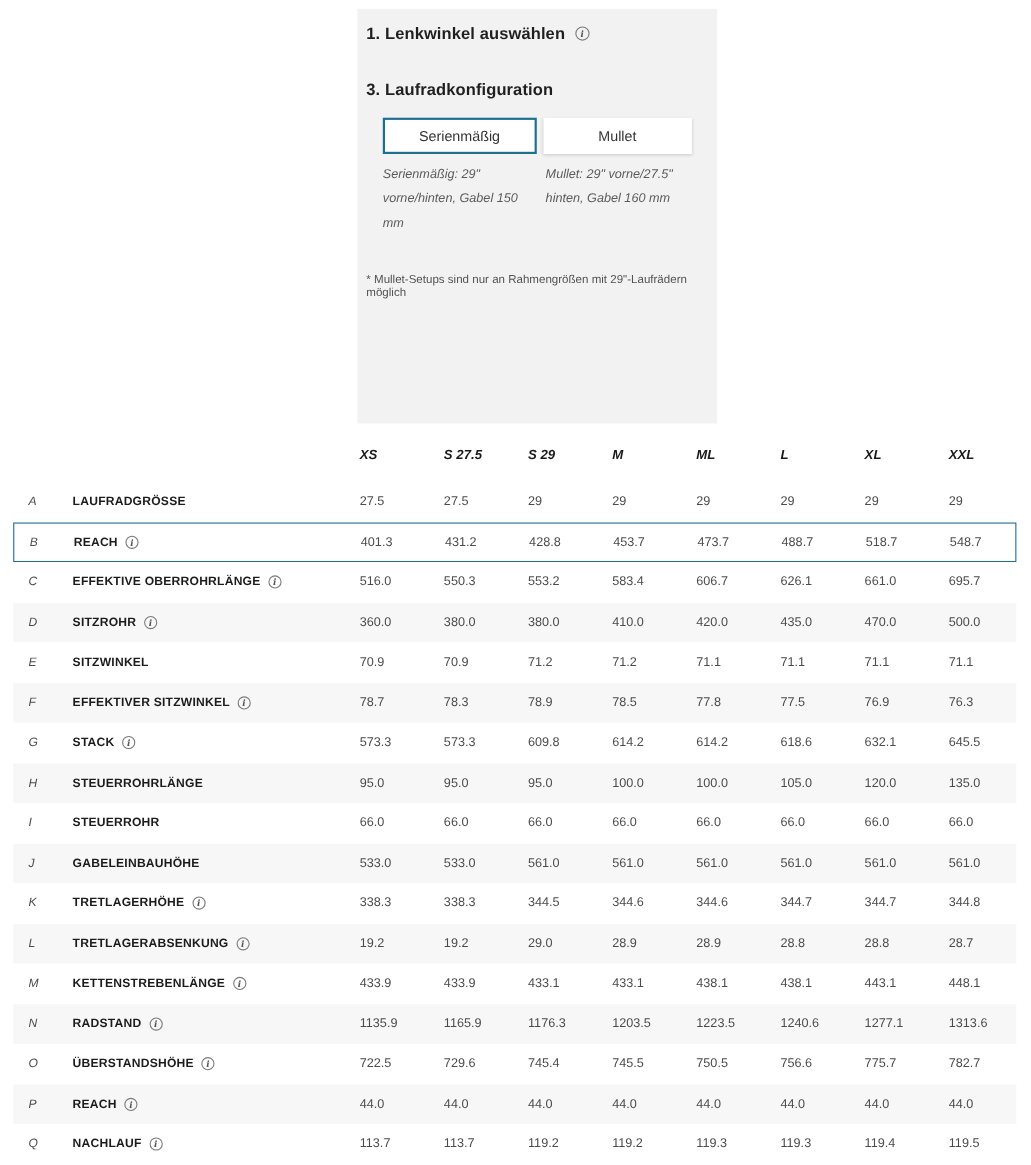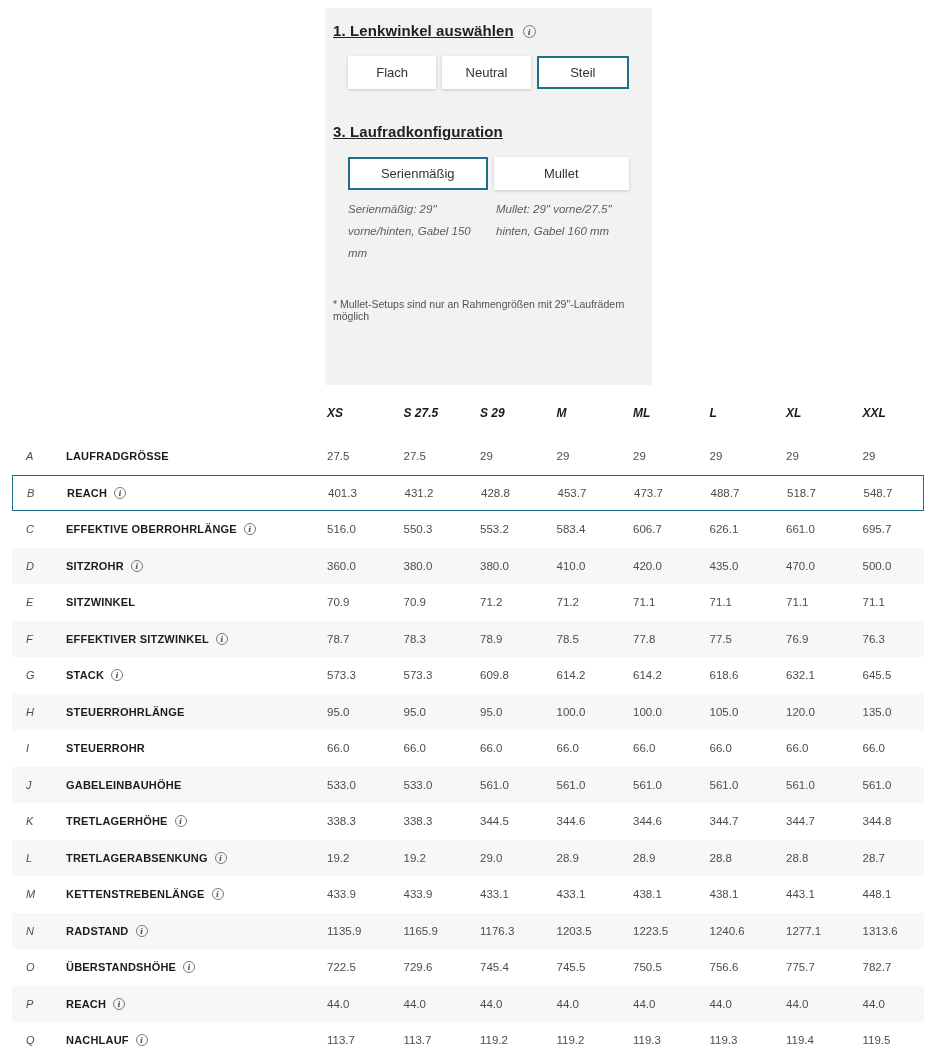--- a/index.html
+++ b/index.html
@@ -11,21 +11,21 @@
   html,body{margin:0;padding:0;background:#fff;}
   body{font-family:"Liberation Sans","DejaVu Sans",sans-serif;color:#1f1f1f;}
   .page{position:relative;width:937px;height:1059px;background:#fff;overflow:hidden;}
 
   
   .config-panel{
     position:absolute;left:325px;top:8px;width:327px;min-height:377px;
     background:var(--panel-bg);padding:6px 22px 12px 8px;
   }
   .config-section{margin-bottom:34px;}
-  .config-title{font-size:15px;font-weight:bold;color:#1f1f1f;margin:8px 0 17px 0;letter-spacing:.1px;text-decoration:underline;}
+  .config-title{font-size:15px;font-weight:bold;color:#1f1f1f;margin:8px 0 17px 0;letter-spacing:.1px;}
   .btn-row{display:flex;gap:6px;margin-left:15px;width:281px;}
   .opt-btn{
     flex:1;height:33px;background:#fff;border:none;cursor:pointer;
     font-family:inherit;font-size:13px;color:#333;
     box-shadow:0 1px 3px rgba(0,0,0,.18);padding:0 4px;
   }
   .opt-btn.selected{border:2px solid var(--accent);box-shadow:none;}
   .desc-row{display:flex;gap:10px;margin:8px 0 0 15px;width:286px;}
   .desc{flex:1;margin:0;font-style:italic;font-size:11.5px;line-height:22px;color:#5c5c5c;}
   .desc .lead{font-weight:normal;font-style:italic;margin-top:35px;}
@@ -58,25 +58,20 @@
 </style>
 </head>
 <body>
 
 <div class="page">
 
   <section class="config-panel">
     <div id="sections">
         <div class="config-section">
     <h3 class="config-title"><span class="t">1. Lenkwinkel auswählen</span><span class="info-icon">i</span></h3>
-    <div class="btn-row">
-            <button class="opt-btn">Flach</button>
-            <button class="opt-btn">Neutral</button>
-            <button class="opt-btn selected">Steil</button>
-          </div>
 
   </div>
         <div class="config-section">
     <h3 class="config-title"><span class="t">3. Laufradkonfiguration</span></h3>
     <div class="btn-row">
             <button class="opt-btn selected">Serienmäßig</button>
             <button class="opt-btn">Mullet</button>
           </div>
     <div class="desc-row">
             <p class="desc"><span class="lead">Serienmäßig:</span> <span class="rest">29" vorne/hinten, Gabel 150 mm</span></p>

